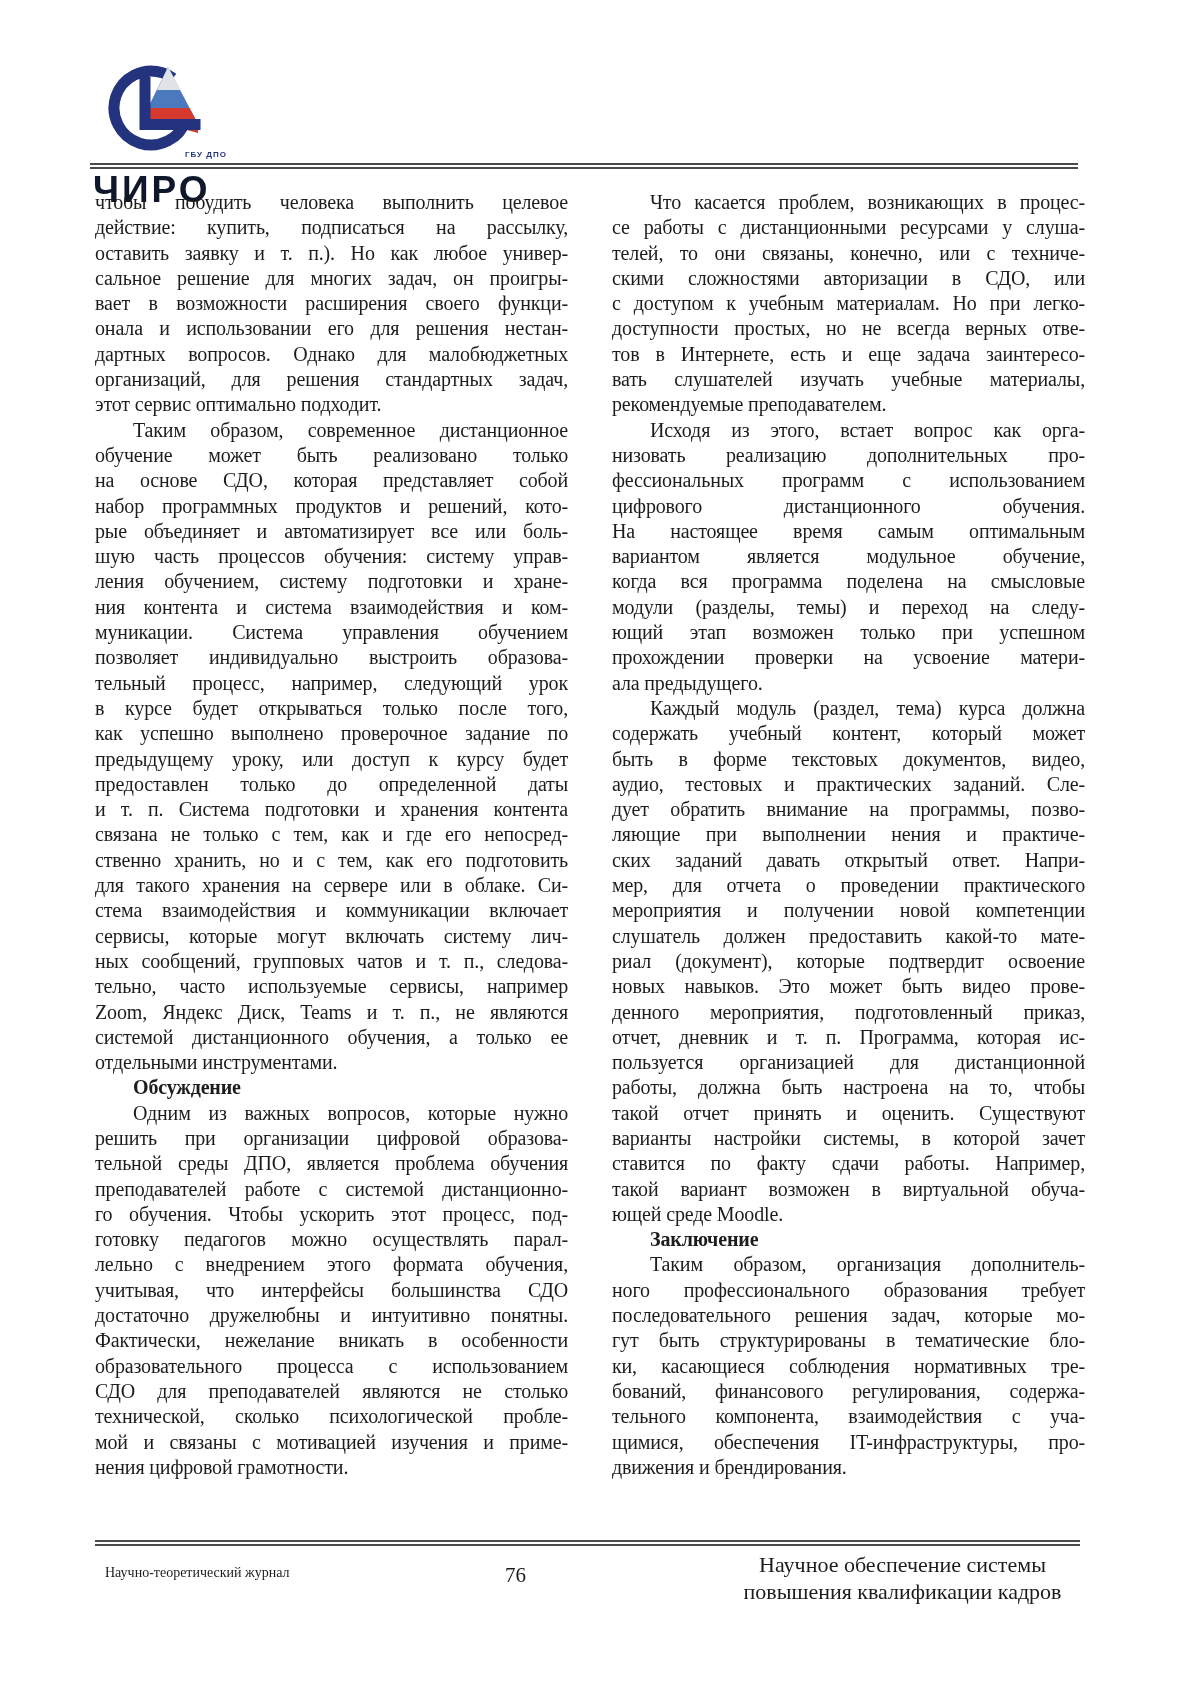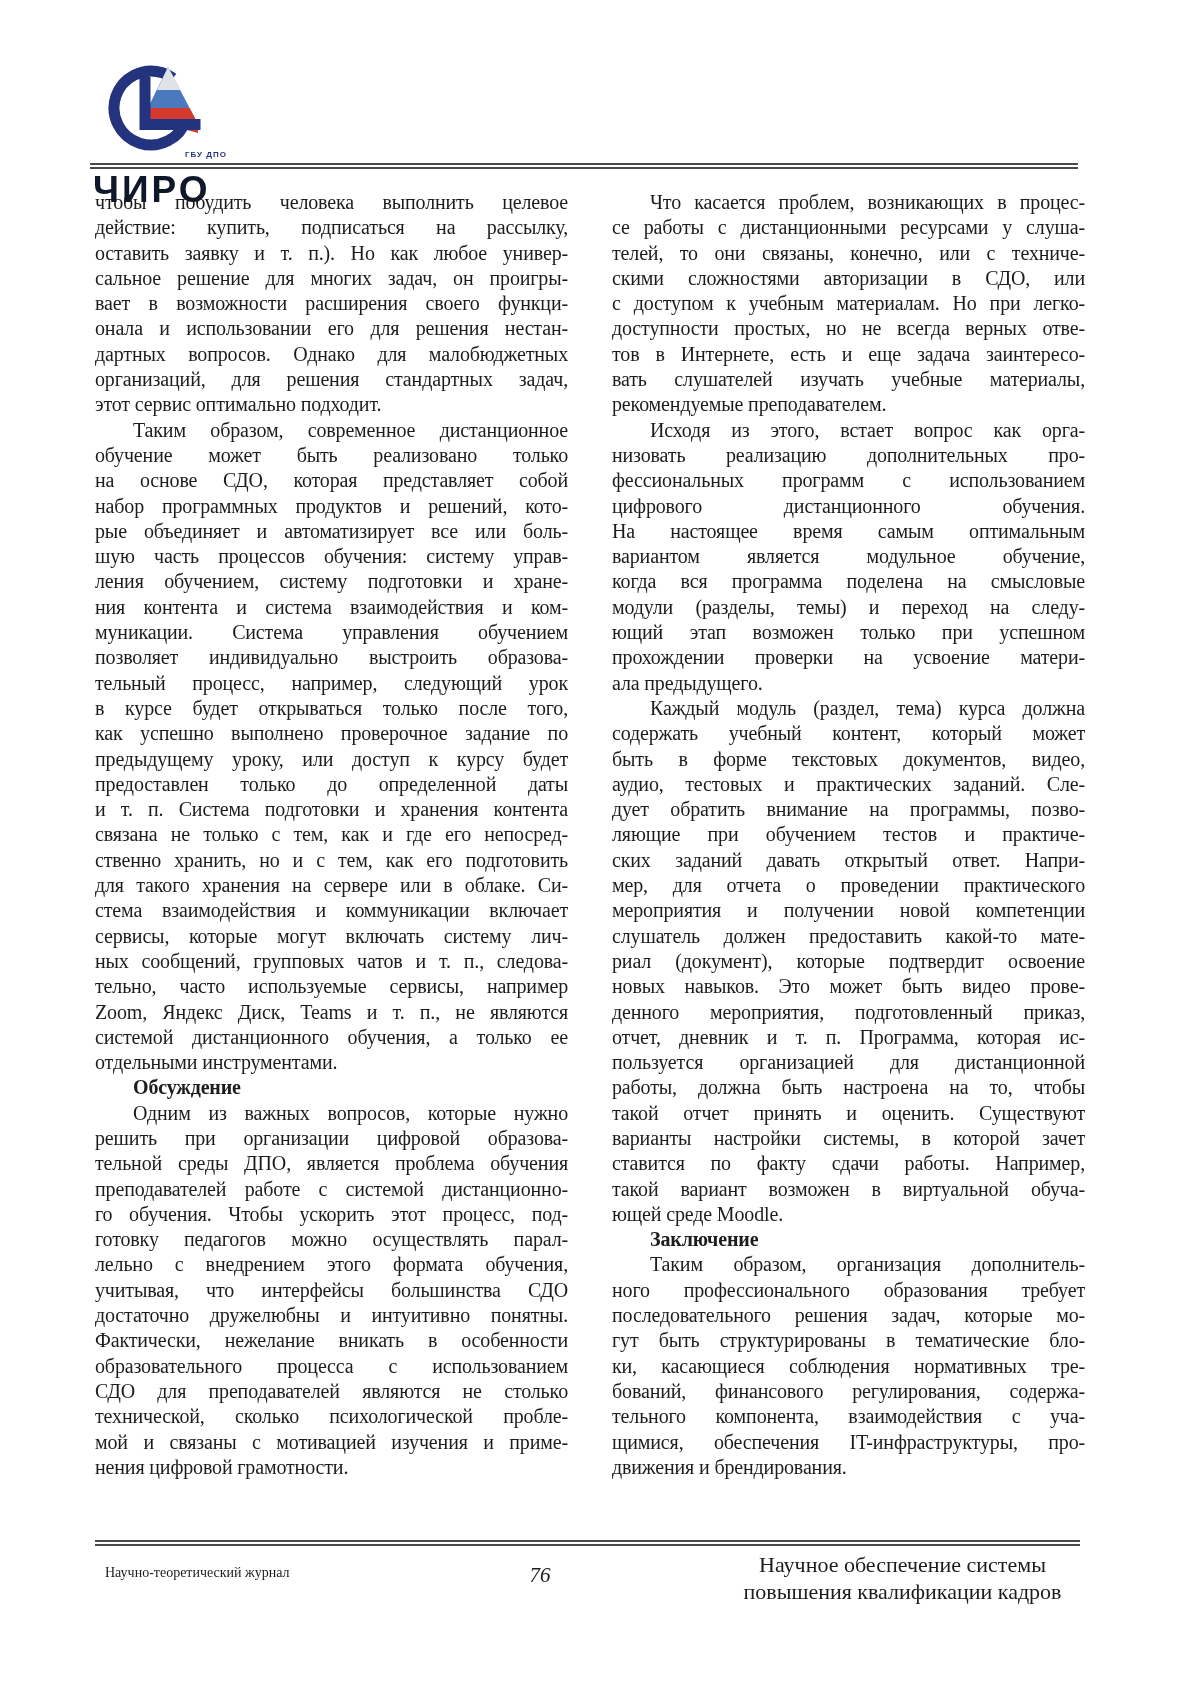--- a/index.html
+++ b/index.html
@@ -32,21 +32,21 @@
   .rule-bottom{top:1540px;left:95px;width:985px;}
   
   .columns{position:absolute;left:95px;top:190px;width:990px;display:flex;gap:44px;}
   .col{width:481px;font-size:20px;line-height:25.3px;letter-spacing:-0.15px;}
   .ln{text-align:justify;text-align-last:justify;height:25.3px;overflow:hidden;}
   .ln.last{text-align-last:left;}
   .ln.ind{text-indent:38px;}
   .heading{font-weight:bold;text-indent:38px;height:25.3px;overflow:hidden;}
   
   .footer-left{position:absolute;left:105px;top:1565px;font-size:14px;}
-  .footer-page{position:absolute;left:505px;top:1563px;width:70px;text-align:center;font-size:21px;font-style:italic;}
+  .footer-page{position:absolute;left:505px;top:1563px;width:70px;text-align:left;font-size:21px;}
   .footer-right{position:absolute;left:720px;top:1551px;width:365px;text-align:center;font-size:22px;line-height:27px;}
 </style>
 </head>
 <body>
 
 <div class="page">
 
   <div class="logo">
     <svg class="logo-art" width="100" height="92" viewBox="0 0 100 92" xmlns="http://www.w3.org/2000/svg">
 
@@ -154,21 +154,21 @@
           <div class="ln">ющий этап возможен только при успешном</div>
           <div class="ln">прохождении проверки на усвоение матери-</div>
           <div class="ln last">ала предыдущего.</div>
         </div>
         <div class="para">
           <div class="ln ind">Каждый модуль (раздел, тема) курса должна</div>
           <div class="ln">содержать учебный контент, который может</div>
           <div class="ln">быть в форме текстовых документов, видео,</div>
           <div class="ln">аудио, тестовых и практических заданий. Сле-</div>
           <div class="ln">дует обратить внимание на программы, позво-</div>
-          <div class="ln">ляющие при обучением тестов и практиче-</div>
+          <div class="ln">ляющие при выполнении нения и практиче-</div>
           <div class="ln">ских заданий давать открытый ответ. Напри-</div>
           <div class="ln">мер, для отчета о проведении практического</div>
           <div class="ln">мероприятия и получении новой компетенции</div>
           <div class="ln">слушатель должен предоставить какой-то мате-</div>
           <div class="ln">риал (документ), которые подтвердит освоение</div>
           <div class="ln">новых навыков. Это может быть видео прове-</div>
           <div class="ln">денного мероприятия, подготовленный приказ,</div>
           <div class="ln">отчет, дневник и т. п. Программа, которая ис-</div>
           <div class="ln">пользуется организацией для дистанционной</div>
           <div class="ln">работы, должна быть настроена на то, чтобы</div>

